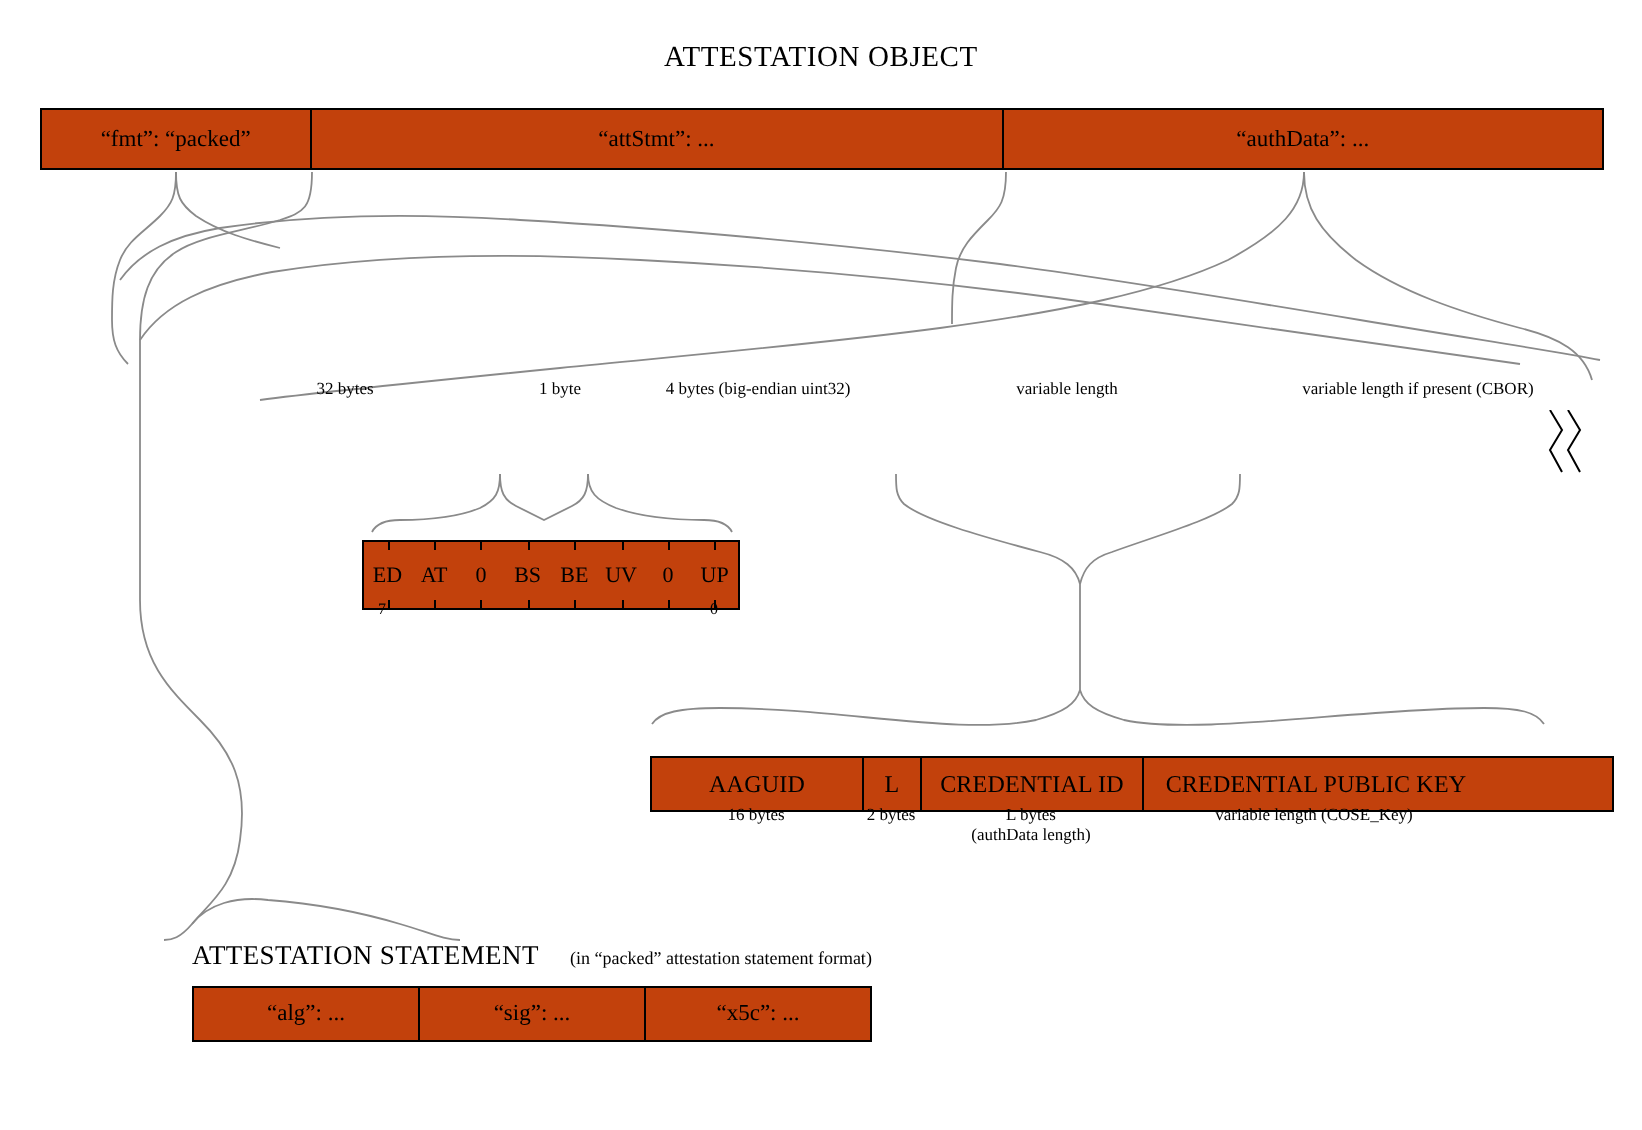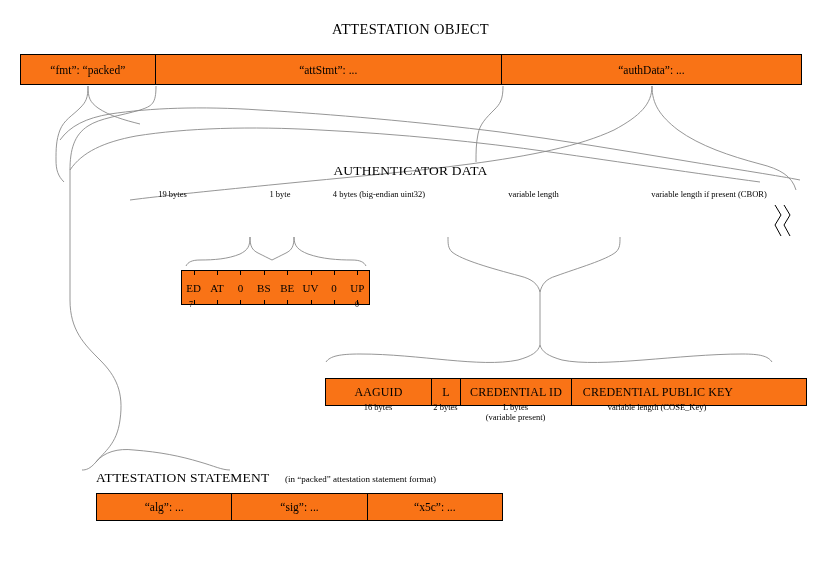--- a/index.html
+++ b/index.html
@@ -50,21 +50,21 @@
     font-size: 9px;
     white-space: nowrap;
   }
 
   
   .row {
     position: absolute;
     display: flex;
     border: 1px solid #000;
     box-sizing: border-box;
-    background: #f97316;
+    background: #c2410c;
   }
   .row .cell {
     box-sizing: border-box;
     display: flex;
     align-items: center;
     justify-content: center;
     border-right: 1px solid #000;
     white-space: nowrap;
     overflow: hidden;
   }
@@ -118,21 +118,21 @@
 
   
   #acd-row { left: 325px; top: 378px; width: 482px; height: 28px; }
   #acd-row .cell { font-size: 12px; letter-spacing: 0.1px; }
   #acd-row .c0 { width: 106px; }
   #acd-row .c1 { width: 29px; }
   #acd-row .c2 { width: 111px; }
   #acd-row .c3 { width: 172px; }
 
   
-  #attstmt-row { left: 96px; top: 493px; width: 407px; height: 28px; }
+  #attstmt-row { left: 96px; top: 493px; width: 340px; height: 28px; }
   #attstmt-row .cell { font-size: 11.5px; }
   #attstmt-row .c0 { width: 136px; }
   #attstmt-row .c1 { width: 136px; }
   #attstmt-row .c2 { width: 135px; }
 </style>
 </head>
 <body>
 
 <div class="stage">
 
@@ -178,23 +178,22 @@
   </svg>
 
   <div class="diagram-title">ATTESTATION OBJECT</div>
 
   <div class="row" id="attobj-row">
     <div class="cell c0">“fmt”: “packed”</div>
     <div class="cell c1">“attStmt”: ...</div>
     <div class="cell c2">“authData”: ...</div>
   </div>
 
-  <div class="section-title" style="left:0; top:163px; width:821px; text-align:center;">AUTHENTICATOR DATA</div>
-
-  <div class="caption" style="left:96px; top:189px; width:153px;">19 bytes</div>
+
+  <div class="caption" style="left:96px; top:189px; width:153px;">32 bytes</div>
   <div class="caption" style="left:249px; top:189px; width:62px;">1 byte</div>
   <div class="caption" style="left:311px; top:189px; width:136px;">4 bytes (big-endian uint32)</div>
   <div class="caption" style="left:447px; top:189px; width:173px;">variable length</div>
   <div class="caption" style="left:620px; top:189px; width:178px;">variable length if present (CBOR)</div>
 
 
   <svg class="abs" style="left:770px; top:205px; width:30px; height:32px;" viewBox="0 0 30 32">
     <g fill="none" stroke="#000" stroke-width="1">
       <path d="M5,0 L11,10 L5,20 L11,31"></path>
       <path d="M14,0 L20,10 L14,20 L20,31"></path>
@@ -249,21 +248,21 @@
   <div class="row" id="acd-row">
     <div class="cell c0">AAGUID</div>
     <div class="cell c1">L</div>
     <div class="cell c2">CREDENTIAL ID</div>
     <div class="cell c3">CREDENTIAL PUBLIC KEY</div>
   </div>
 
   <div class="caption" style="left:325px; top:402px; width:106px;">16 bytes</div>
   <div class="caption" style="left:431px; top:402px; width:29px;">2 bytes</div>
   <div class="caption" style="left:460px; top:402px; width:111px;">L bytes</div>
-  <div class="caption" style="left:460px; top:412px; width:111px;">(variable present)</div>
+  <div class="caption" style="left:460px; top:412px; width:111px;">(authData length)</div>
   <div class="caption" style="left:571px; top:402px; width:172px;">variable length (COSE_Key)</div>
 
   <div class="section-title" style="left:96px; top:470px;">ATTESTATION STATEMENT</div>
   <div class="section-note" style="left:285px; top:474px;">(in “packed” attestation statement format)</div>
 
   <div class="row" id="attstmt-row">
     <div class="cell c0">“alg”: ...</div>
     <div class="cell c1">“sig”: ...</div>
     <div class="cell c2">“x5c”: ...</div>
   </div>

